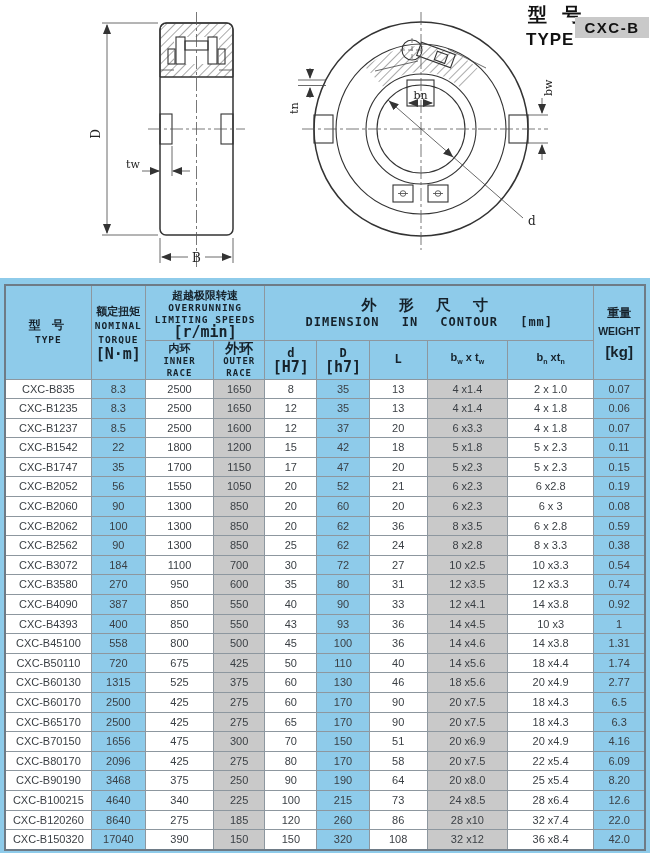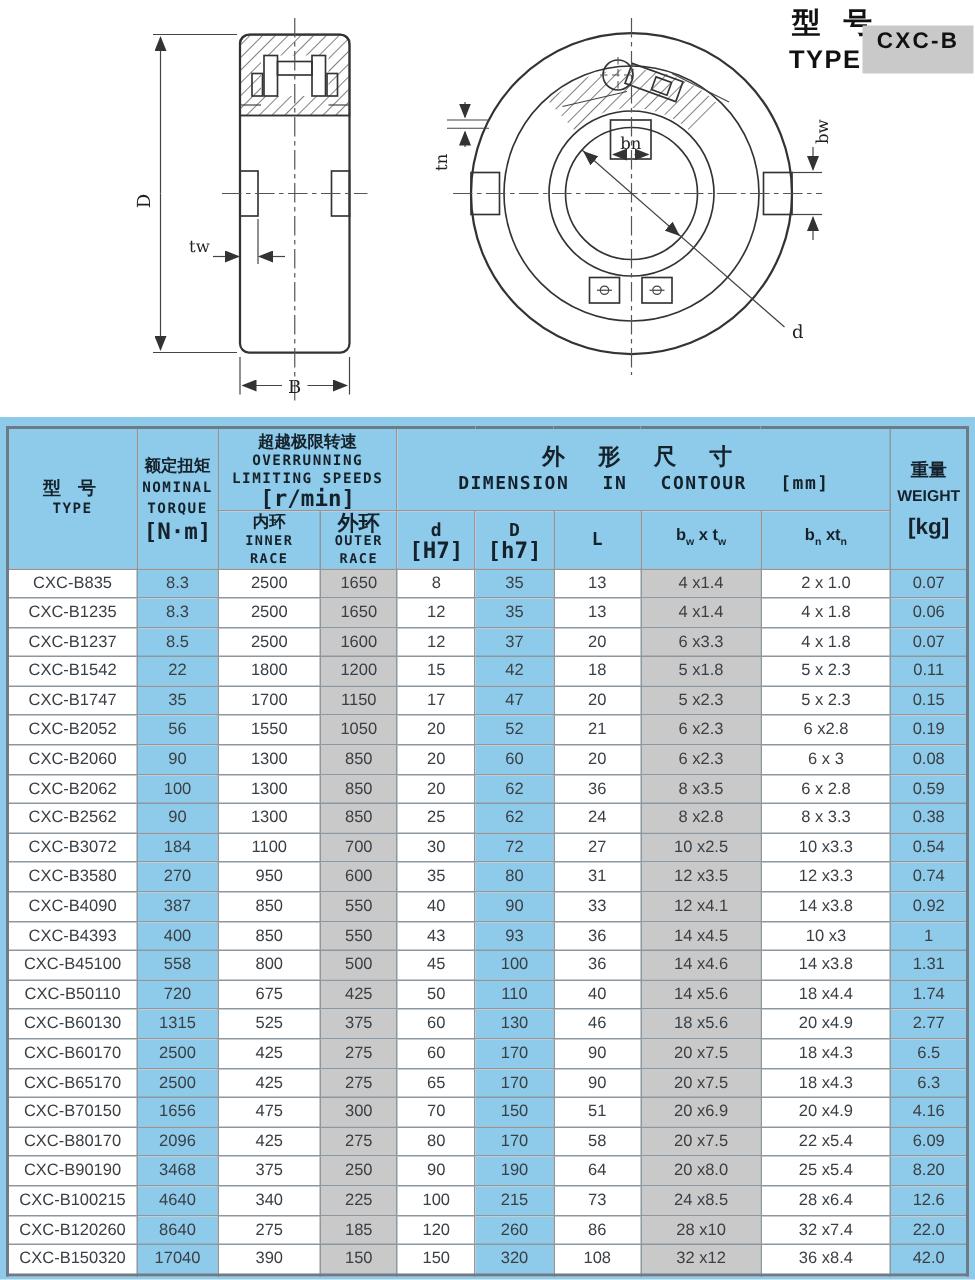--- a/index.html
+++ b/index.html
@@ -8,21 +8,21 @@
 
   
   .drawing-area{position:absolute;left:0;top:0;width:650px;height:278px;background:#fff;}
   .svg-abs{position:absolute;top:0;}
 
   .title-block{position:absolute;left:526px;top:2px;width:124px;height:60px;}
   .title-cn{position:absolute;left:2px;top:0;font-size:19px;font-weight:bold;color:#111;
             letter-spacing:5px;white-space:pre;}
   .title-en{position:absolute;left:0px;top:28px;font-size:17px;font-weight:bold;color:#111;
             letter-spacing:1px;}
-  .model-badge{position:absolute;left:49px;top:15px;width:74px;height:32px;background:#c9c9c9;
+  .model-badge{position:absolute;left:49px;top:15px;width:74px;height:21px;background:#c9c9c9;
             font-size:15px;font-weight:bold;color:#111;text-align:center;line-height:21px;
             letter-spacing:1.5px;font-family:"Liberation Sans",sans-serif;}
 
   
   .panel{position:absolute;left:0;top:278px;width:650px;height:575px;background:#8ECBEA;}
   table.spec{position:absolute;left:4px;top:6px;width:642px;border-collapse:collapse;
              table-layout:fixed;border:2px solid #6e7b86;background:#fff;}
   .spec th,.spec td{border:1px solid #8d979f;padding:0;text-align:center;vertical-align:middle;
              overflow:hidden;}
   .spec th{background:#8ECBEA;color:#16222b;}

